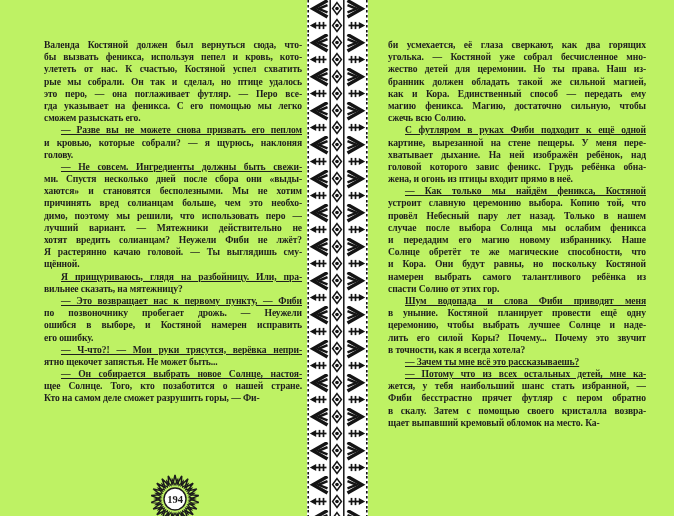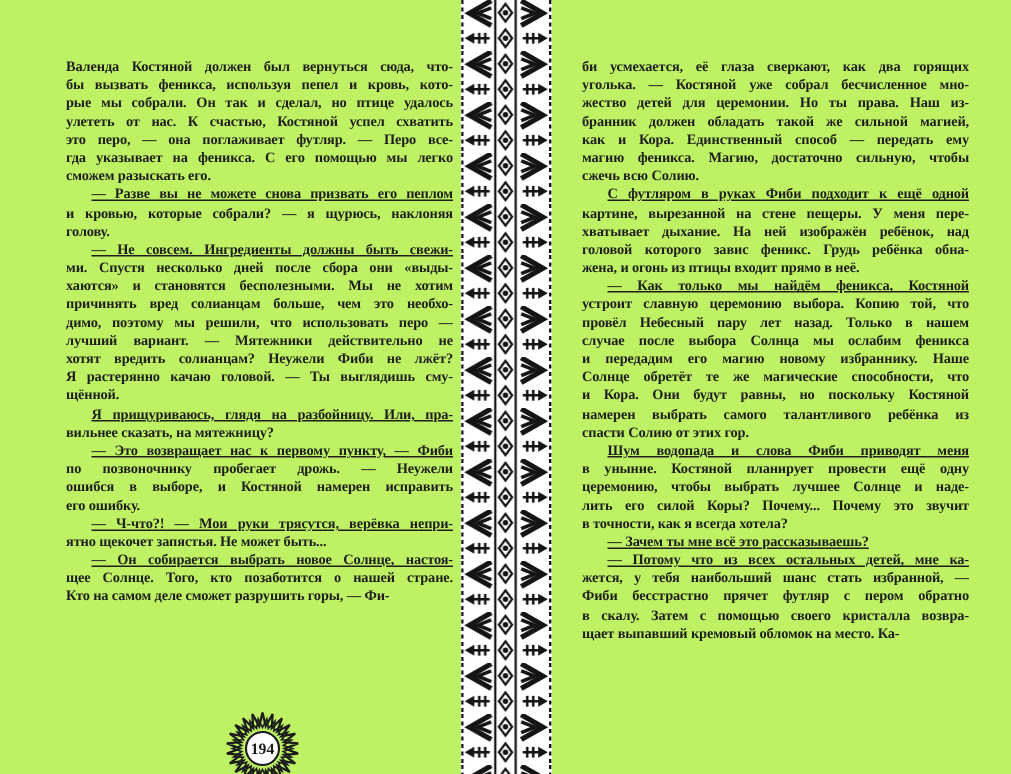--- a/index.html
+++ b/index.html
@@ -64,22 +64,22 @@
 </head>
 <body>
 
 <div class="spread">
 
   <div class="page page-left">
     <div class="textcol">
         <div class="para">
           <div class="line">Валенда Костяной должен был вернуться сюда, что-</div>
           <div class="line">бы вызвать феникса, используя пепел и кровь, кото-</div>
+          <div class="line">улететь от нас. К счастью, Костяной успел схватить</div>
           <div class="line">рые мы собрали. Он так и сделал, но птице удалось</div>
-          <div class="line">улететь от нас. К счастью, Костяной успел схватить</div>
           <div class="line">это перо, — она поглаживает футляр. — Перо все-</div>
           <div class="line">гда указывает на феникса. С его помощью мы легко</div>
           <div class="line last">сможем разыскать его.</div>
         </div>
         <div class="para indent">
           <div class="line">— Разве вы не можете снова призвать его пеплом</div>
           <div class="line">и кровью, которые собрали? — я щурюсь, наклоняя</div>
           <div class="line last">голову.</div>
         </div>
         <div class="para indent">

